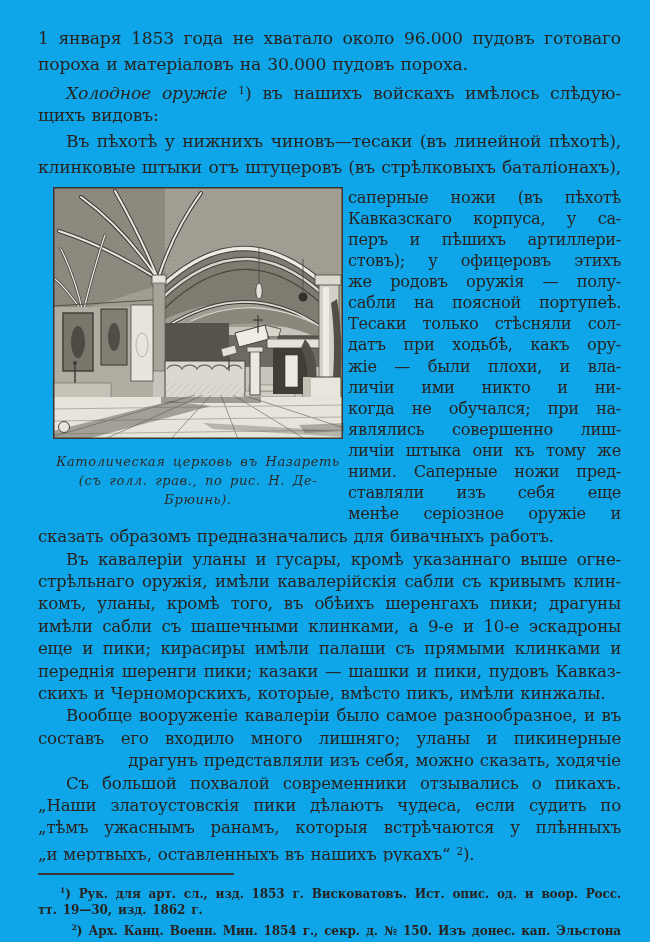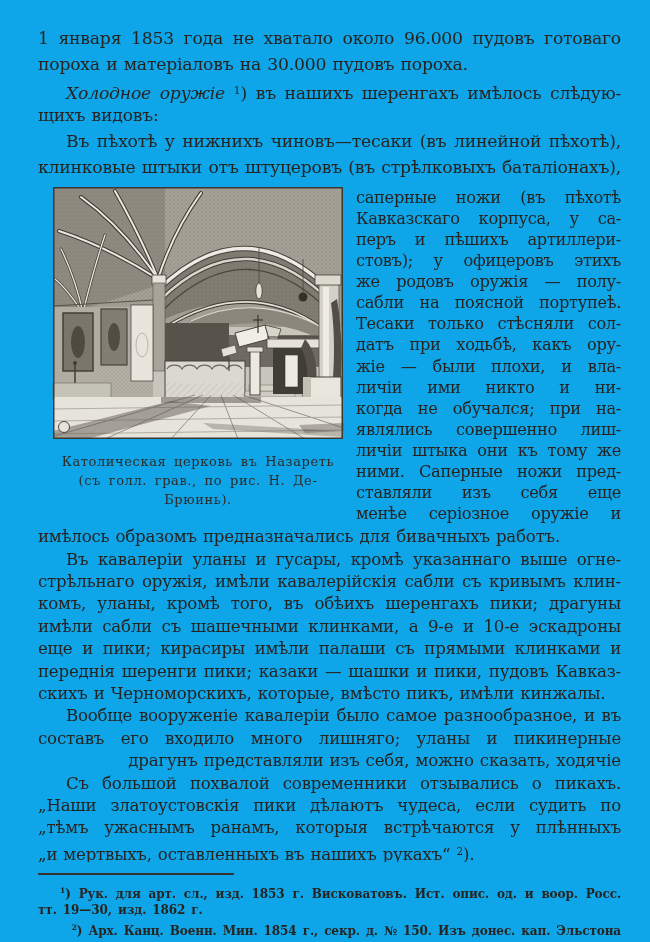--- a/index.html
+++ b/index.html
@@ -21,42 +21,42 @@
   }
   .j{ text-align:justify; text-align-last:justify; }
   .l{ text-align:right; text-align-last:left; }
   .ind{ text-indent:28px; }
   .top .ln{ font-size:17.2px; line-height:25.8px; height:25.8px; }
   .cols{ display:flex; align-items:flex-start; margin-top:6px; }
   .figcol{ width:306px; padding-left:14px; box-sizing:border-box; flex:none; }
   .figframe{ width:292px; }
   .caption{
     width:292px; margin-top:9px;
-    font-size:13px; line-height:19px;
+    font-style:italic; font-size:13px; line-height:19px;
     text-align:center; letter-spacing:0.6px; word-spacing:3px; color:#2e2c29;
   }
-  .rightcol{ flex:1; min-width:0; padding-left:12px; }
+  .rightcol{ flex:1; min-width:0; padding-left:4px; }
   .rightcol .ln{ font-size:16.2px; line-height:21.1px; height:21.1px; letter-spacing:-0.3px; }
   .bottom{ margin-top:2px; }
   .bottom .ln{ font-size:16.6px; line-height:22.4px; height:22.4px; }
   .sup{ font-size:62%; vertical-align:5px; letter-spacing:0; }
   .fnrule{ width:196px; border:none; border-top:2px solid #37342f; margin:11px 0 7px 0; }
   .footnotes .ln{ font-size:12px; line-height:18.6px; height:18.6px; letter-spacing:-0.1px; word-spacing:2px;font-weight:bold; }
   .footnotes .ind{ text-indent:22px; }
   i{ font-style:italic; }
 </style>
 </head>
 <body>
 
 <div class="page">
 
   <div class="top">
     <div class="ln j">1 января 1853 года не хватало около 96.000 пудовъ готоваго</div>
     <div class="ln l">пороха и матеріаловъ на 30.000 пудовъ пороха.</div>
-    <div class="ln j ind"><i>Холодное оружіе</i> <span class="sup">1</span><span>) въ нашихъ шеренгахъ имѣлось слѣдую-</span></div>
+    <div class="ln j ind"><i>Холодное оружіе</i> <span class="sup">1</span><span>) въ нашихъ войскахъ имѣлось слѣдую-</span></div>
     <div class="ln l">щихъ видовъ:</div>
     <div class="ln j ind">Въ пѣхотѣ у нижнихъ чиновъ—тесаки (въ линейной пѣхотѣ),</div>
     <div class="ln j">клинковые штыки отъ штуцеровъ (въ стрѣлковыхъ баталіонахъ),</div>
   </div>
 
   <div class="cols">
     <div class="figcol">
       <div class="figframe">
         <svg width="292" height="252" viewBox="0 0 290 252" xmlns="http://www.w3.org/2000/svg">
           <defs>
@@ -211,21 +211,21 @@
       <div class="ln j">когда не обучался; при на-</div>
       <div class="ln j">являлись совершенно лиш-</div>
       <div class="ln j">личіи штыка они къ тому же</div>
       <div class="ln j">ними. Саперные ножи пред-</div>
       <div class="ln j">ставляли изъ себя еще</div>
       <div class="ln j">менѣе серіозное оружіе и</div>
     </div>
   </div>
 
   <div class="bottom">
-    <div class="ln l">имѣлось образомъ предназначались для бивачныхъ работъ.</div>
+    <div class="ln l">сказать образомъ предназначались для бивачныхъ работъ.</div>
     <div class="ln j ind">Въ кавалеріи уланы и гусары, кромѣ указаннаго выше огне-</div>
     <div class="ln j">стрѣльнаго оружія, имѣли кавалерійскія сабли съ кривымъ клин-</div>
     <div class="ln j">комъ, уланы, кромѣ того, въ обѣихъ шеренгахъ пики; драгуны</div>
     <div class="ln j">имѣли сабли съ шашечными клинками, а 9-е и 10-е эскадроны</div>
     <div class="ln j">еще и пики; кирасиры имѣли палаши съ прямыми клинками и</div>
     <div class="ln j">переднія шеренги пики; казаки — шашки и пики, пудовъ Кавказ-</div>
     <div class="ln l">скихъ и Черноморскихъ, которые, вмѣсто пикъ, имѣли кинжалы.</div>
     <div class="ln j ind">Вообще вооруженіе кавалеріи было самое разнообразное, и въ</div>
     <div class="ln j">составъ его входило много лишняго; уланы и пикинерные эскадроны</div>
     <div class="ln l">драгунъ представляли изъ себя, можно сказать, ходячіе арсеналы.</div>

